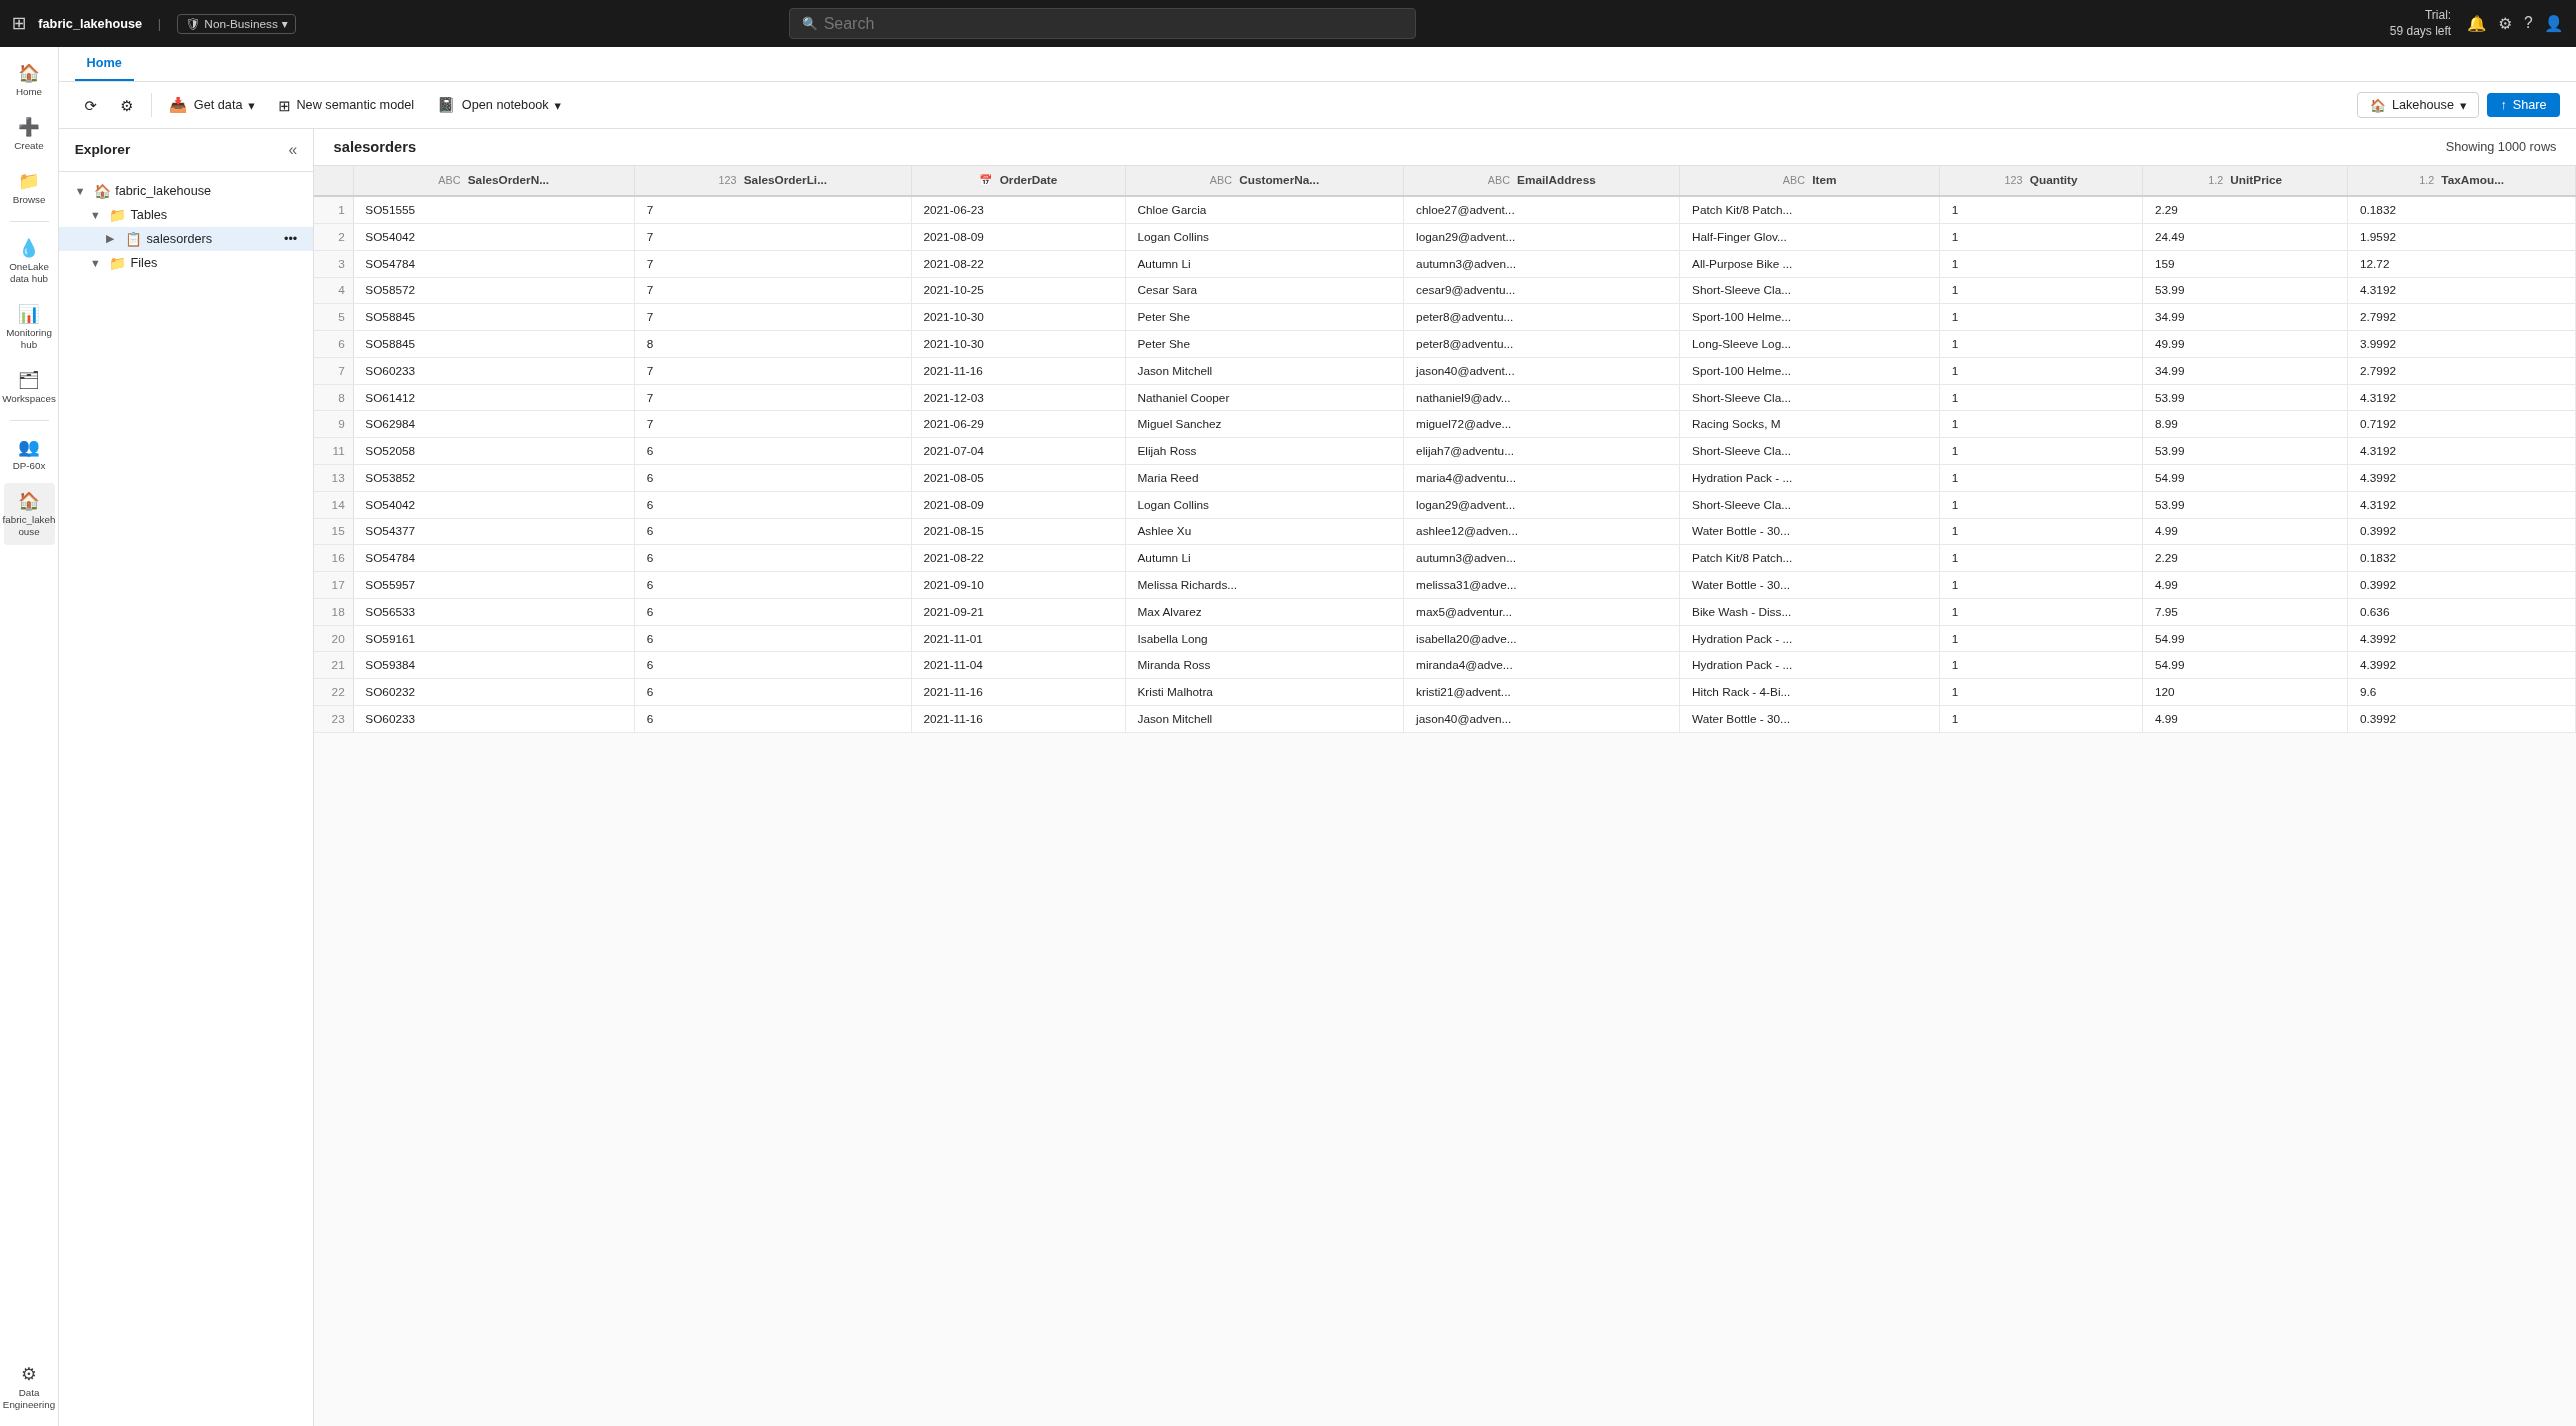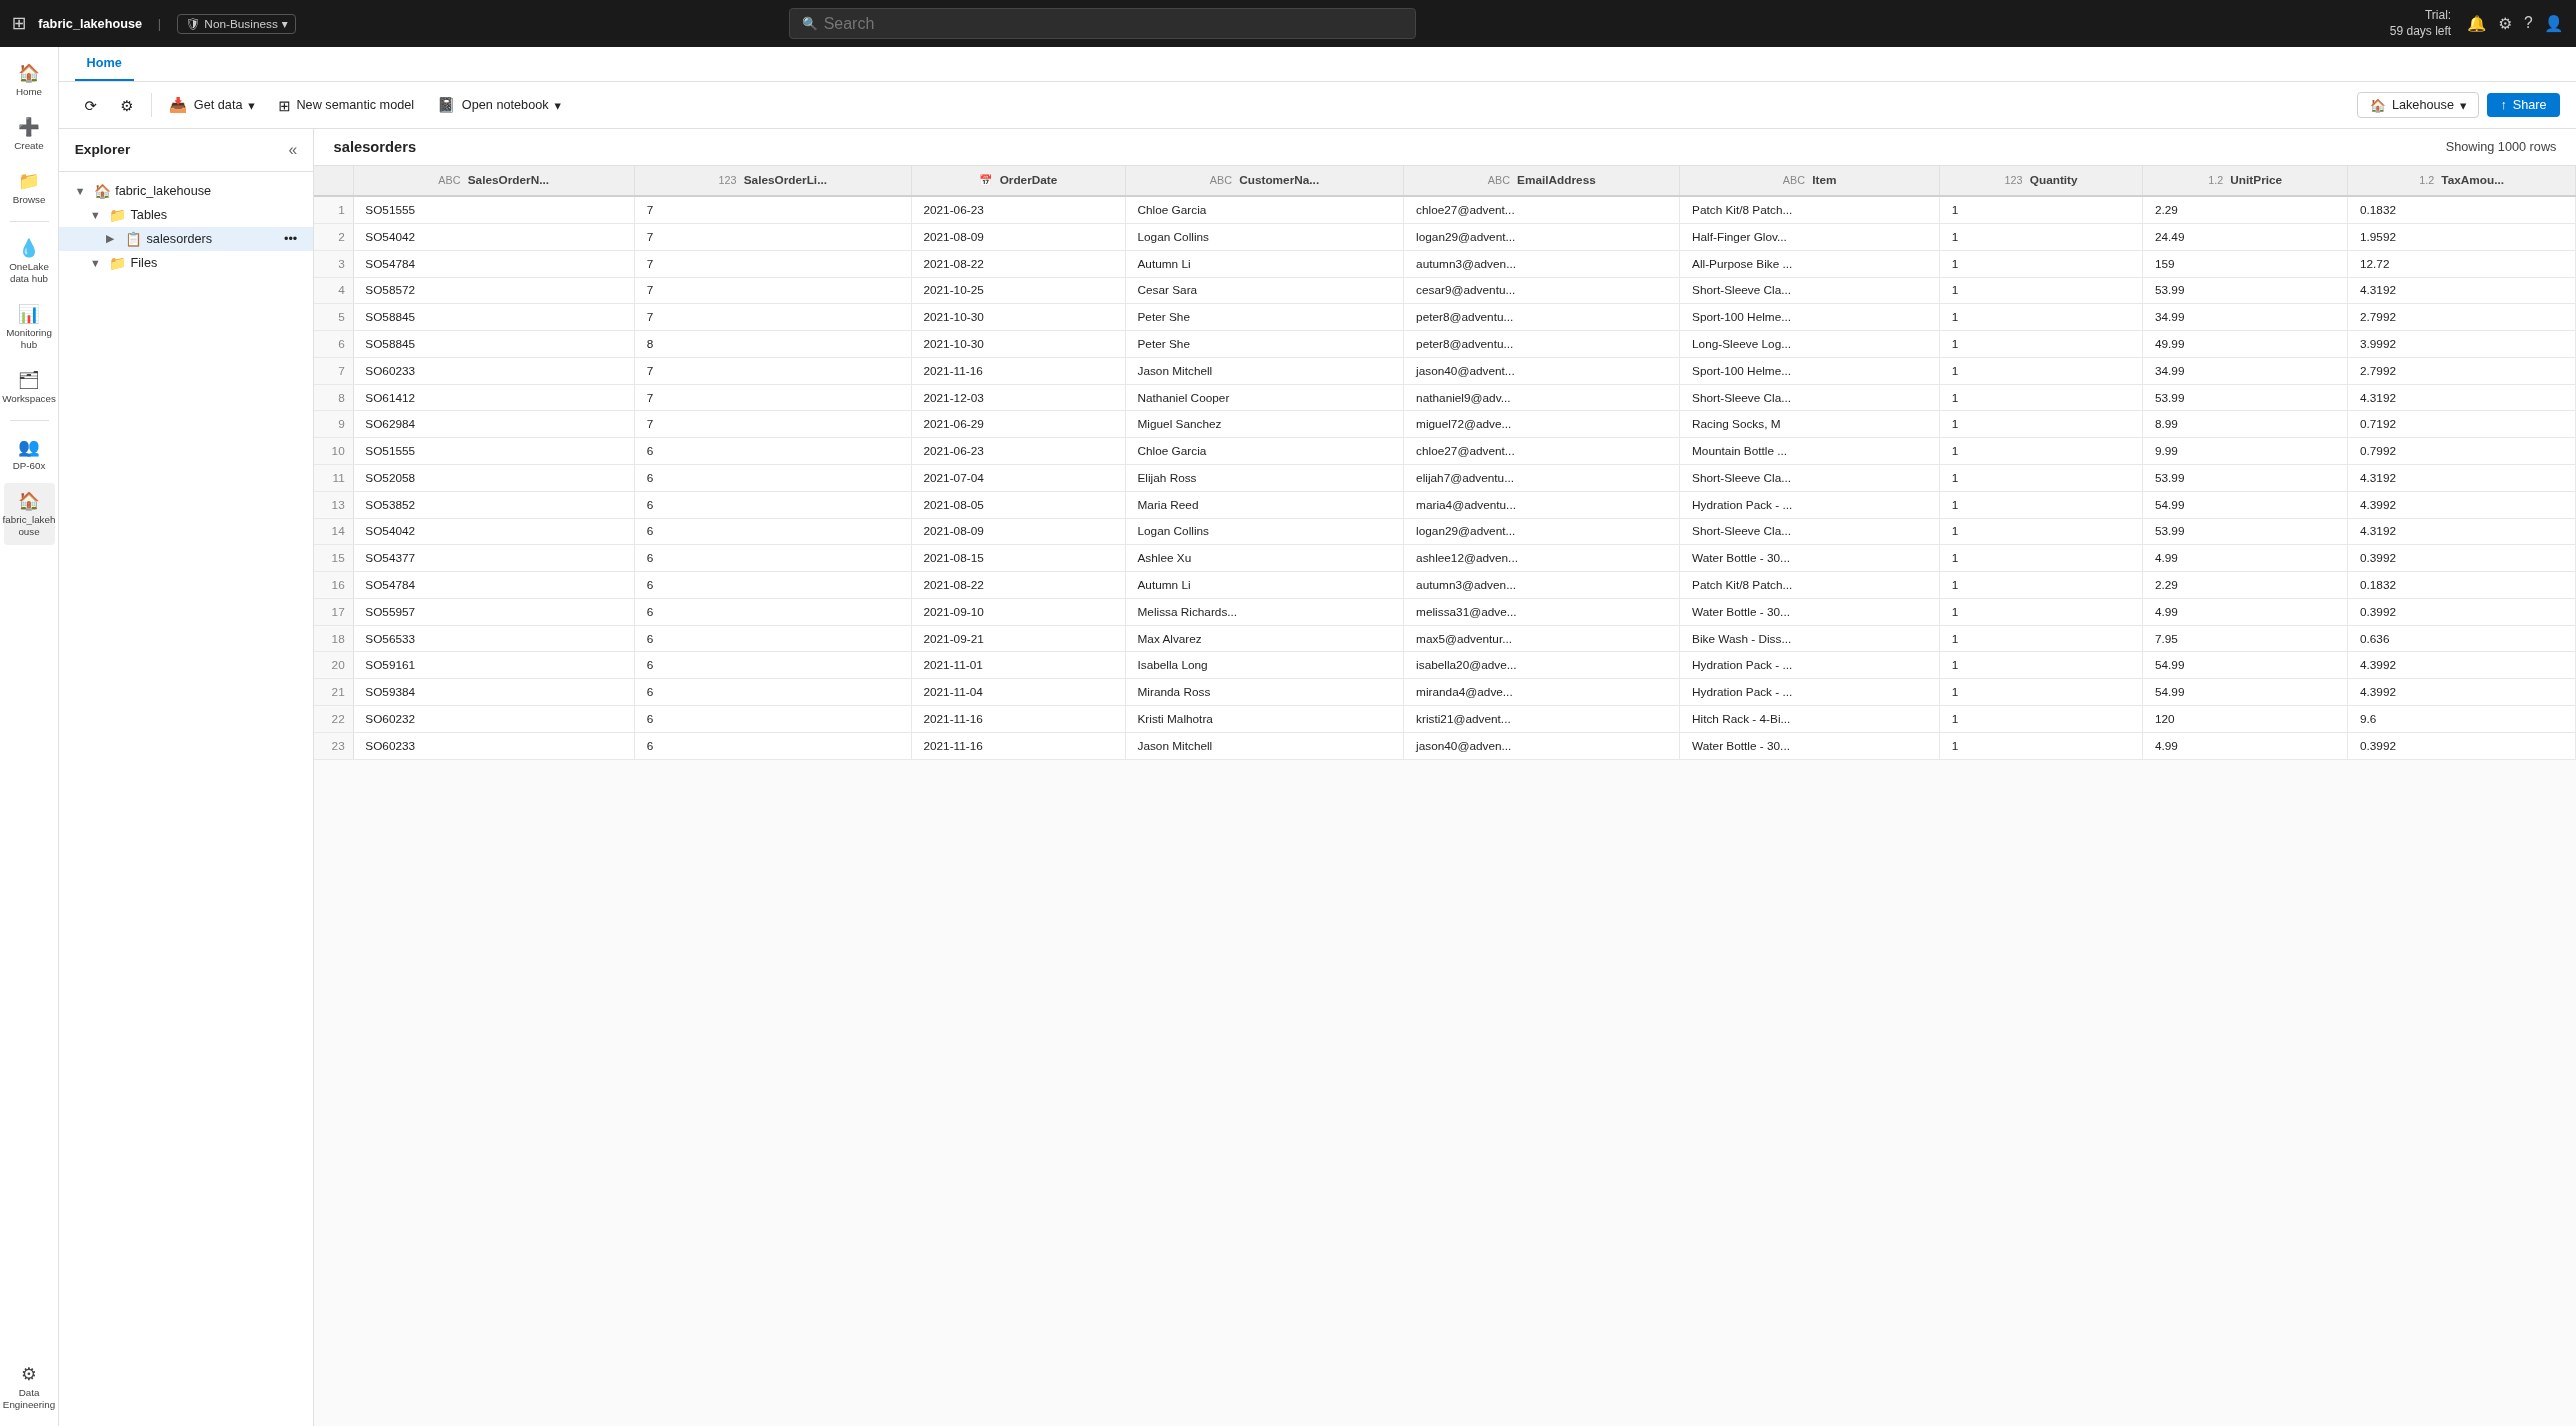--- a/index.html
+++ b/index.html
@@ -464,32 +464,20 @@
                   <td>7</td>
                   <td>2021-06-29</td>
                   <td>Miguel Sanchez</td>
                   <td>miguel72@adve...</td>
                   <td>Racing Socks, M</td>
                   <td>1</td>
                   <td>8.99</td>
                   <td>0.7192</td>
                 </tr>
                 <tr>
-                  <td class="row-num">10</td>
-                  <td>SO51555</td>
-                  <td>6</td>
-                  <td>2021-06-23</td>
-                  <td>Chloe Garcia</td>
-                  <td>chloe27@advent...</td>
-                  <td>Mountain Bottle ...</td>
-                  <td>1</td>
-                  <td>9.99</td>
-                  <td>0.7992</td>
-                </tr>
-                <tr>
                   <td class="row-num">11</td>
                   <td>SO52058</td>
                   <td>6</td>
                   <td>2021-07-04</td>
                   <td>Elijah Ross</td>
                   <td>elijah7@adventu...</td>
                   <td>Short-Sleeve Cla...</td>
                   <td>1</td>
                   <td>53.99</td>
                   <td>4.3192</td>

